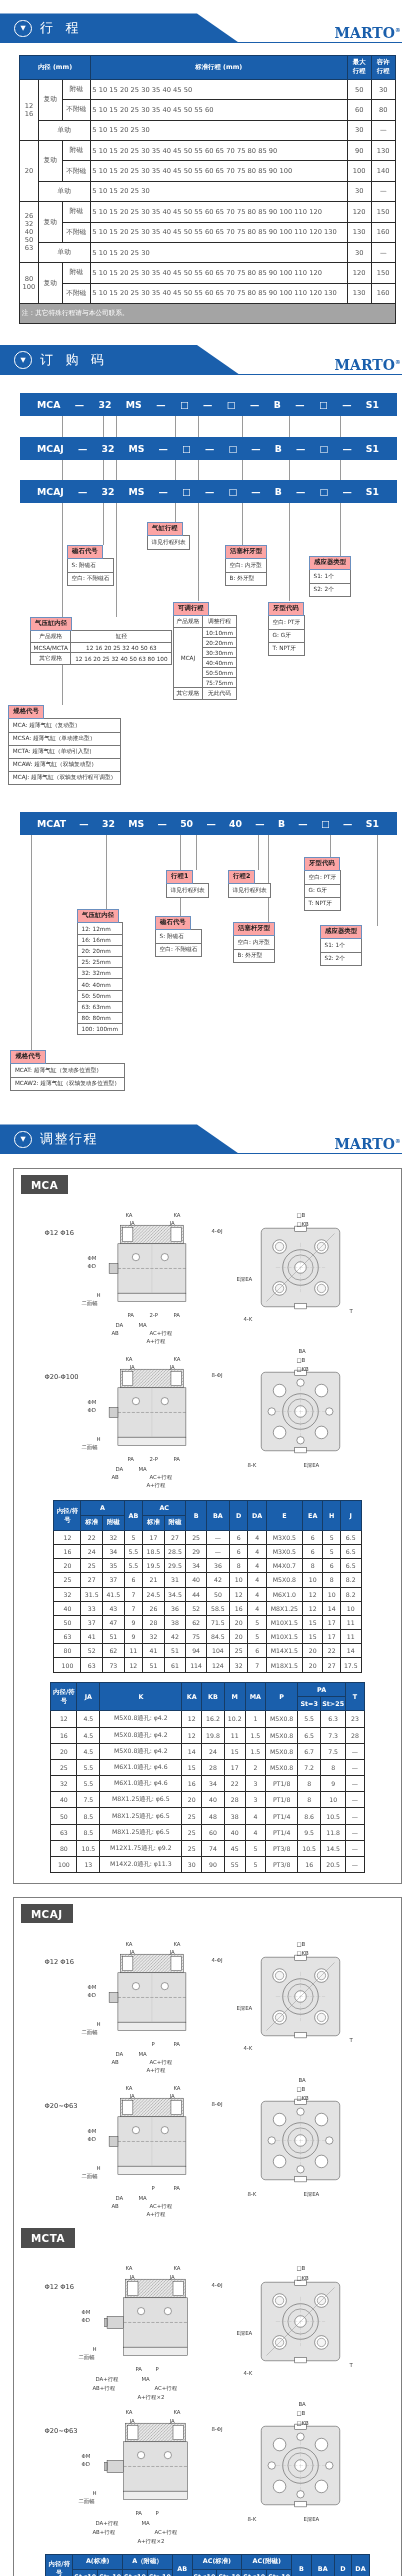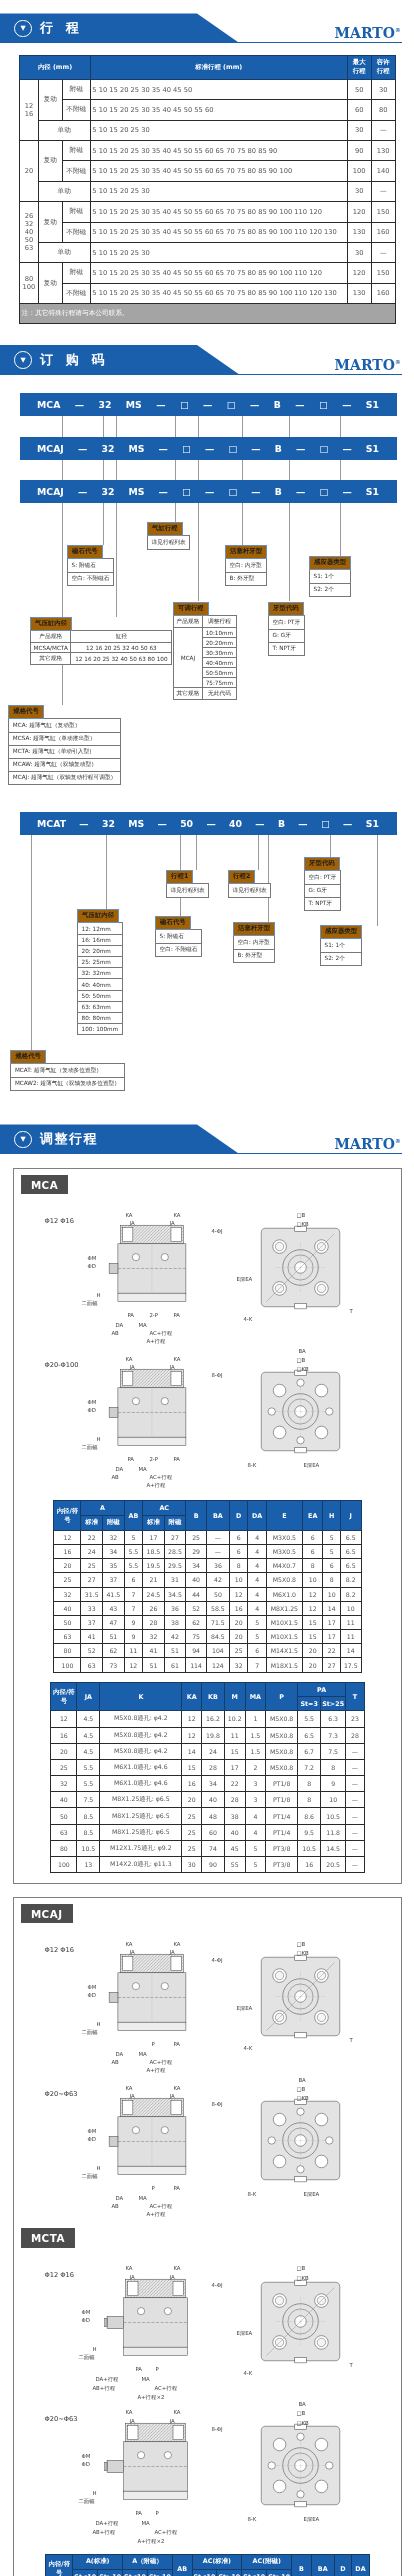--- a/index.html
+++ b/index.html
@@ -2,51 +2,51 @@
 <html style="font-size:8.2px"><head>
 <meta charset="utf-8">
 <style>
   html,body{margin:0;padding:0;background:#fff;}
   body{width:415px;font-family:"DejaVu Sans","Liberation Sans",sans-serif;color:#222;}
   
   .banner{position:relative;height:30px;margin:13.4px 0 0 0;}
   .banner-bg{position:absolute;left:0;top:0;width:242px;height:100%;background:#1A5FAC;
     clip-path:polygon(0 0,197px 0,240px 100%,0 100%);display:flex;align-items:center;padding-left:14.4px;box-sizing:border-box;}
   .banner-icon{width:15.5px;height:15.5px;border:1px solid #fff;border-radius:50%;display:flex;align-items:center;justify-content:center;color:#fff;font-size:6.7px;margin-right:8.2px;flex:none;}
-  .banner-title{color:#fff;font-size:13px;font-weight:bold;letter-spacing:4.1px;white-space:nowrap;}
+  .banner-title{color:#fff;font-size:13px;font-weight:normal;letter-spacing:4.1px;white-space:nowrap;}
   .banner-line{position:absolute;left:170px;right:13.4px;bottom:0;height:1px;background:#1A5FAC;}
   .brand{position:absolute;right:14.4px;bottom:3.1px;font-family:"DejaVu Serif","Liberation Serif",serif;font-weight:bold;font-size:14px;color:#1A5FAC;line-height:1;}
   .brand sup{font-size:5.7px;}
   
   .twrap{display:flex;justify-content:center;margin:7.2px 3.1px 9.3px;}
   table.dt{border-collapse:collapse;table-layout:fixed;border:1px solid #2a2a2a;}
   .dt th{background:#1A5FAC;color:#fff;font-weight:bold;font-size:6.4px;border:0.5px solid #163c66;padding:2.6px 1px;white-space:pre-line;}
   .dt td{border:0.5px solid #2a2a2a;font-size:6.2px;color:#555;text-align:center;padding:3.1px 1.5px;background:#fff;white-space:pre-line;overflow:hidden;}
   .dt td.left{text-align:left;padding-left:4.1px;}
   .dt td.tnote{background:#A4A4A4;color:#fff;text-align:left;font-size:6.4px;padding:3.1px 6.2px;}
   
   .stroke-table .dt td{padding:5.2px 1.5px;font-size:6.7px;}
   
   .diagram{position:relative;}
   .codebar{position:absolute;left:19.6px;width:342px;height:23px;background:#1A5FAC;display:flex;align-items:center;justify-content:space-between;padding:0 17.5px;z-index:2;}
   .tok{color:#fff;font-size:9.3px;font-weight:bold;white-space:nowrap;}
   .vline{position:absolute;width:0.5px;background:#9a9a9a;z-index:1;}
   .callout{position:absolute;font-size:5.7px;z-index:3;}
-  .co-title{display:inline-block;border:0.5px solid #6b8fbf;background:#a16207;padding:1.5px 4.1px;font-weight:bold;font-size:6.4px;color:#1c1c1c;position:relative;z-index:2;}
+  .co-title{display:inline-block;border:0.5px solid #6b8fbf;background:#fca5a5;padding:1.5px 4.1px;font-weight:bold;font-size:6.4px;color:#1c1c1c;position:relative;z-index:2;}
   .co-body{border:0.5px solid #777;background:#fff;margin-top:-0.5px;}
   .lrow{padding:2.1px 3.6px;border-bottom:0.5px solid #777;color:#333;white-space:nowrap;}
   .lrow:last-child{border-bottom:none;}
   .ct table{border-collapse:collapse;background:#fff;margin-top:-0.5px;}
   .ct td{border:0.5px solid #777;font-size:5.7px;color:#333;padding:1.5px 2.6px;text-align:center;white-space:nowrap;}
   
   .box{border:1px solid #7f7f7f;margin:13.4px 13.4px 0;background:#fff;position:relative;}
   .chip{display:inline-block;background:#4d4d4d;color:#fff;font-size:10.3px;font-weight:bold;padding:3.6px 10.3px;margin:6.2px 0 0 6.2px;letter-spacing:0.5px;}
   .drawrow{position:relative;height:144px;}
   .drawrow.tall{height:155px;}
-  .drawcap{position:absolute;font-size:6.7px;color:#333;white-space:nowrap;}
+  .drawcap{position:absolute;font-size:6.7px;color:#333;white-space:nowrap;margin-top:12px;}
   .dim{position:absolute;font-size:5.4px;color:#444;white-space:nowrap;z-index:2;}
   .sv,.fv{position:absolute;}
   .svA{left:90px;top:26px;width:103px;height:98px;}
   .fvA{left:242px;top:29px;width:89px;height:89px;}
 </style>
 </head>
 <body>
 
 <svg width="0" height="0" style="position:absolute" aria-hidden="true">
   <defs>

